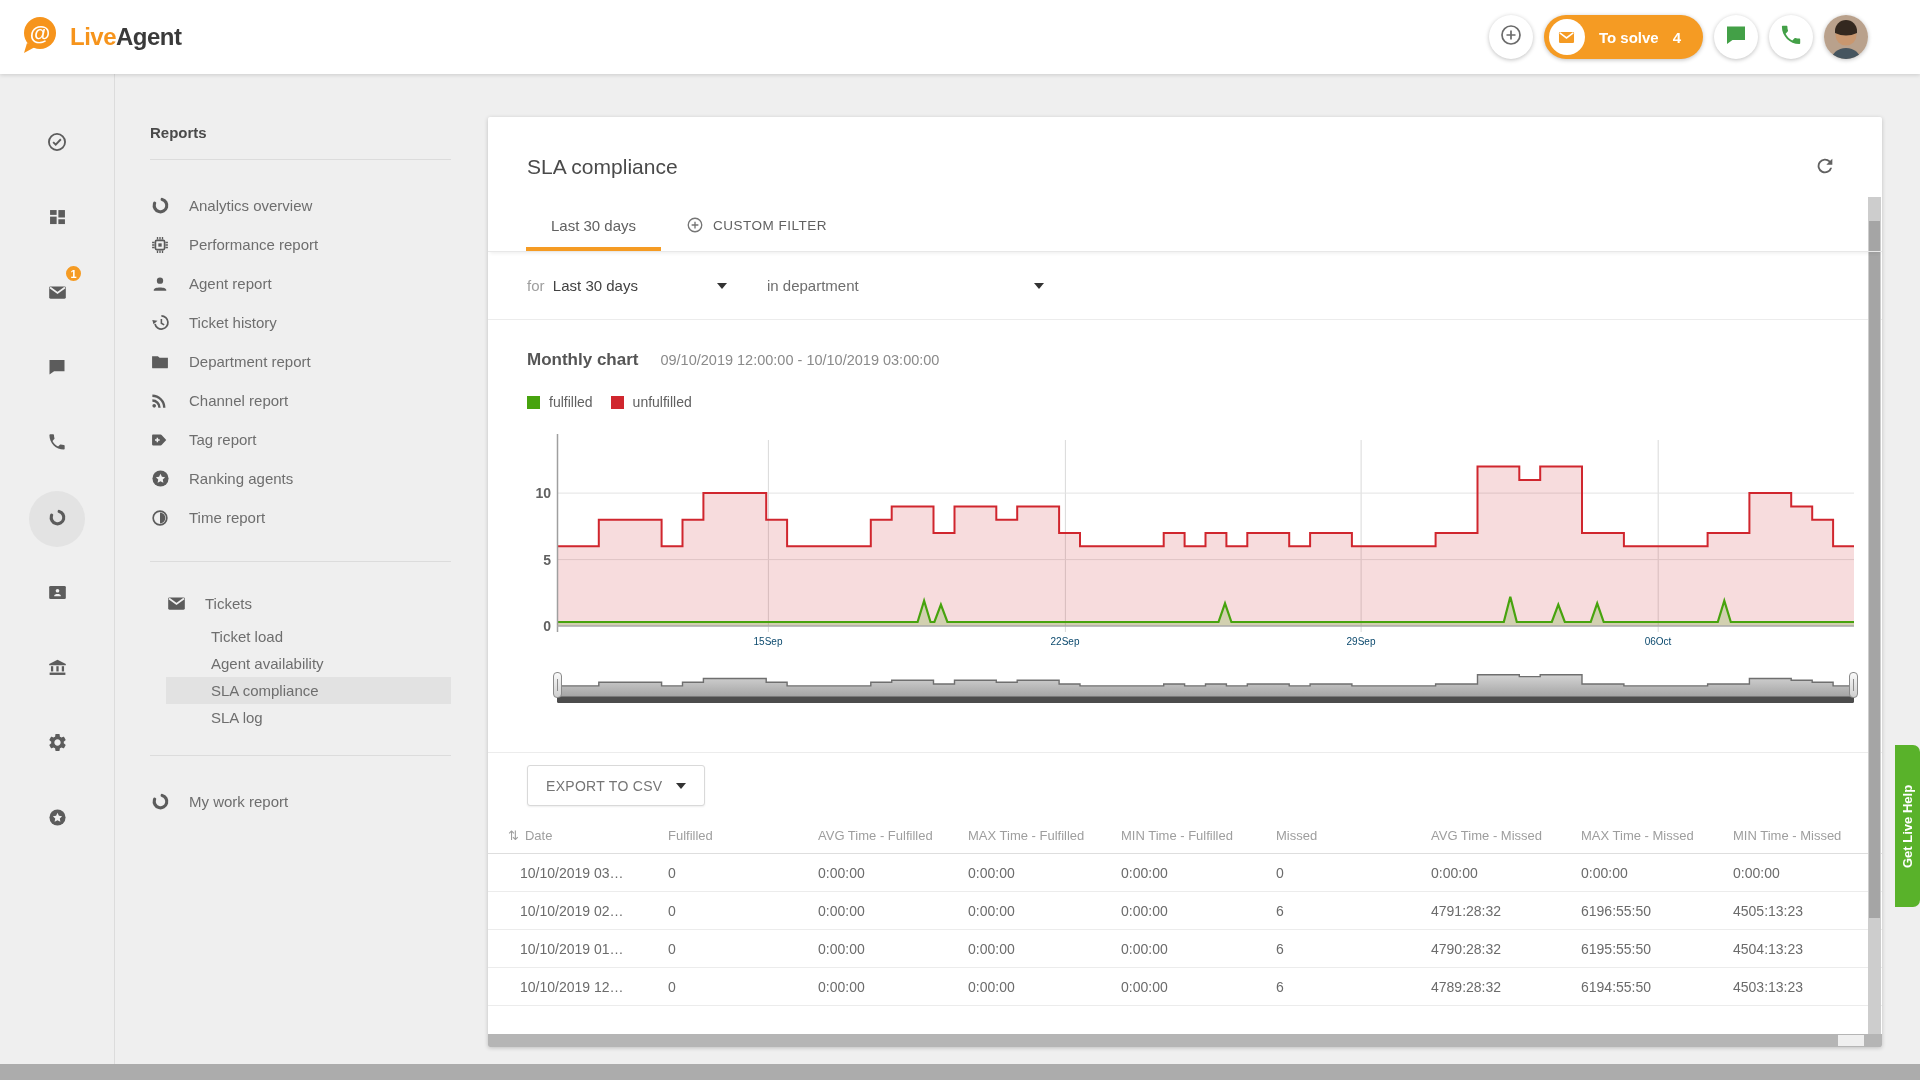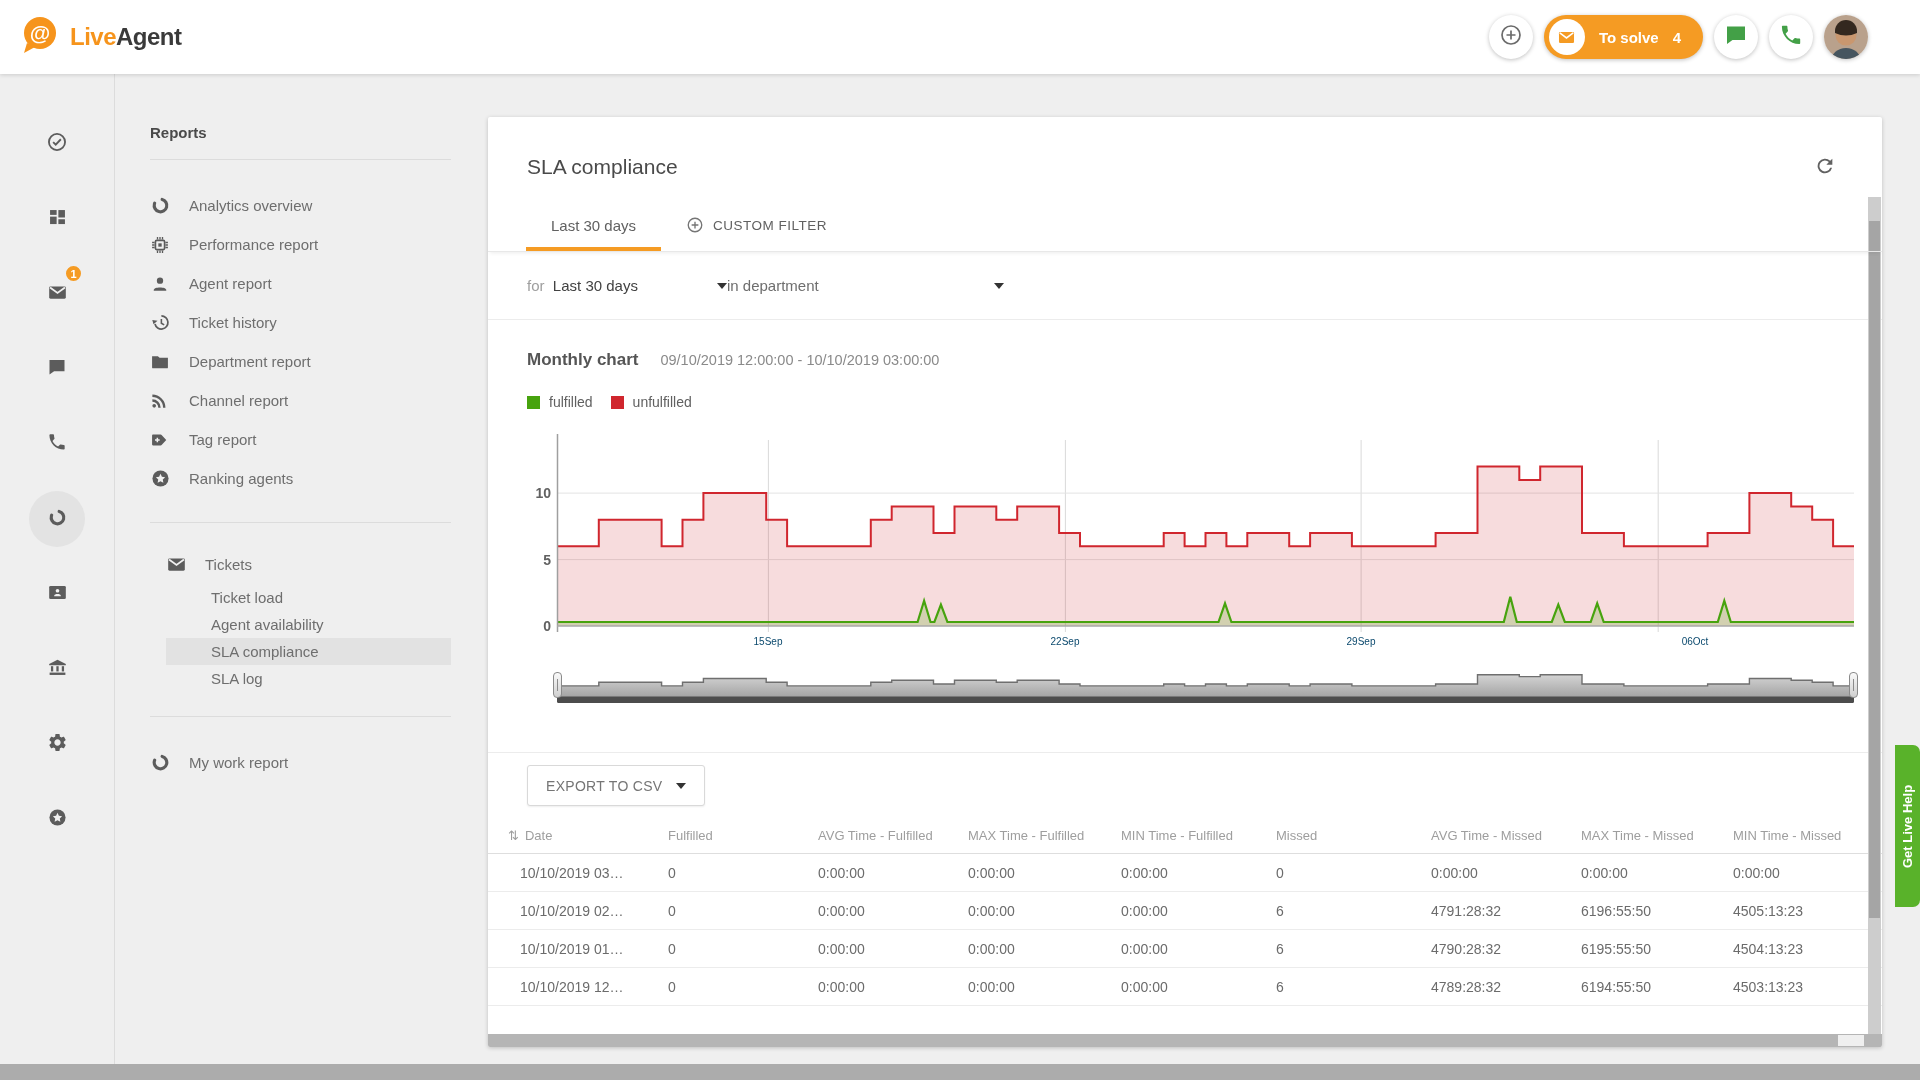--- a/index.html
+++ b/index.html
@@ -61,21 +61,21 @@
     padding:38px 46px 0 39px; }
   .card-title { font-size:21px; color:#4a4a4a; }
   .refresh-btn { color:#616161; cursor:pointer; }
   .tabs { display:flex; margin-top:22px; border-bottom:1px solid #e8e8e8;
     box-shadow:0 3px 4px -2px rgba(0,0,0,.08); position:relative; z-index:2; }
   .tab { height:48px; display:flex; align-items:center; gap:9px; padding:0 25px;
     color:#616161; font-size:15px; cursor:pointer; border-bottom:4px solid transparent; }
   .tab.active { margin-left:38px; border-bottom-color:#f59b23; }
   .tab.upper { font-size:13.5px; letter-spacing:.5px; }
   .tab .plus-ic { display:flex; color:#757575; }
-  .filter-row { height:68px; display:flex; padding:0 39px;
+  .filter-row { height:68px; display:flex; gap:40px; padding:0 39px;
     border-bottom:1px solid #ececec; }
   .select { display:flex; align-items:center; justify-content:space-between; cursor:pointer;
     font-size:15px; }
   .select .dim { color:#9e9e9e; } .select .val { color:#424242; } .select .val2 { color:#6e6e6e; }
   .caret { width:0; height:0; border-left:5.5px solid transparent; border-right:5.5px solid transparent;
     border-top:6.5px solid #333; margin-left:10px; }
 
   .chart-head { margin:30px 39px 0; display:flex; align-items:baseline; gap:22px; }
   .chart-title { font-size:17px; font-weight:bold; color:#555; }
   .chart-range { font-size:14.5px; color:#8a8a8a; }
@@ -316,20 +316,29 @@
           <span class="nav-label">Tag report</span>
         </div>
         <div class="nav-item">
           <span class="nav-ic">
             <svg viewBox="0 0 24 24" width="21" height="21">
               <circle cx="12" cy="12" r="9.2" fill="currentColor"></circle>
               <path fill="#f0f0f0" d="M12 6.6l1.6 3.4 3.7.5-2.7 2.6.7 3.7-3.3-1.8-3.3 1.8.7-3.7-2.7-2.6 3.7-.5z"></path>
             </svg>
           </span>
           <span class="nav-label">Ranking agents</span>
+        </div>
+        <div class="nav-item">
+          <span class="nav-ic">
+            <svg viewBox="0 0 24 24" width="20" height="20">
+              <circle cx="12" cy="12" r="8.2" fill="none" stroke="currentColor" stroke-width="2"></circle>
+              <path fill="currentColor" d="M12 5.5a6.5 6.5 0 0 1 0 13z"></path>
+            </svg>
+          </span>
+          <span class="nav-label">Time report</span>
         </div>
       </div>
     <div class="nav-divider" style="margin-top:24px;"></div>
     <div id="tickets-block">
         <div class="nav-item">
           <span class="nav-ic">
             <svg viewBox="0 0 24 24" width="21" height="21">
               <rect x="2.5" y="5" width="19" height="14" rx="1.5" fill="currentColor"></rect>
               <path d="M3.5 6.2l8.5 6.3 8.5-6.3" fill="none" stroke="#f0f0f0" stroke-width="2"></path>
             </svg>
@@ -435,21 +444,21 @@
           <rect x="0" y="26.5" width="1297" height="6.5" rx="1.5" fill="#4c4c4c"></rect>
         </svg>
       <div class="handle" style="left:26px;"></div>
       <div class="handle" style="left:1322px;"></div>
     <div class="ylab" style="top:178px">0</div>
         <div class="ylab" style="top:112px">5</div>
         <div class="ylab" style="top:45px">10</div>
         <div class="xlab" style="left:201px">15Sep</div>
         <div class="xlab" style="left:498px">22Sep</div>
         <div class="xlab" style="left:794px">29Sep</div>
-        <div class="xlab" style="left:1128px">06Oct</div>
+        <div class="xlab" style="left:1091px">06Oct</div>
       </div>
 
     <div class="section-divider"></div>
 
     <button class="export-btn">
       <span>EXPORT TO CSV</span>
       <span class="caret" style="margin-left:2px;"></span>
     </button>
 
     <div class="table">

